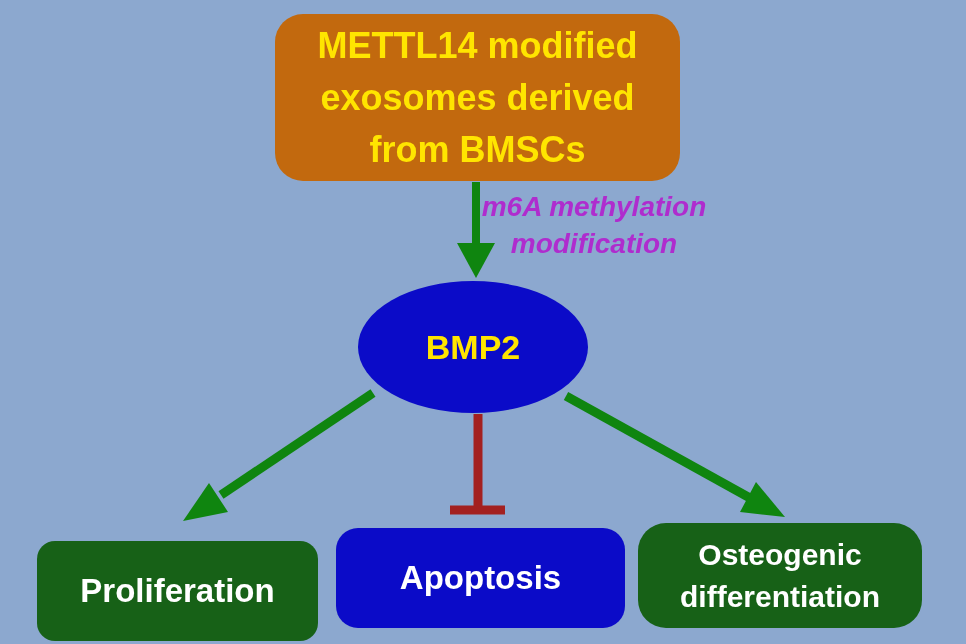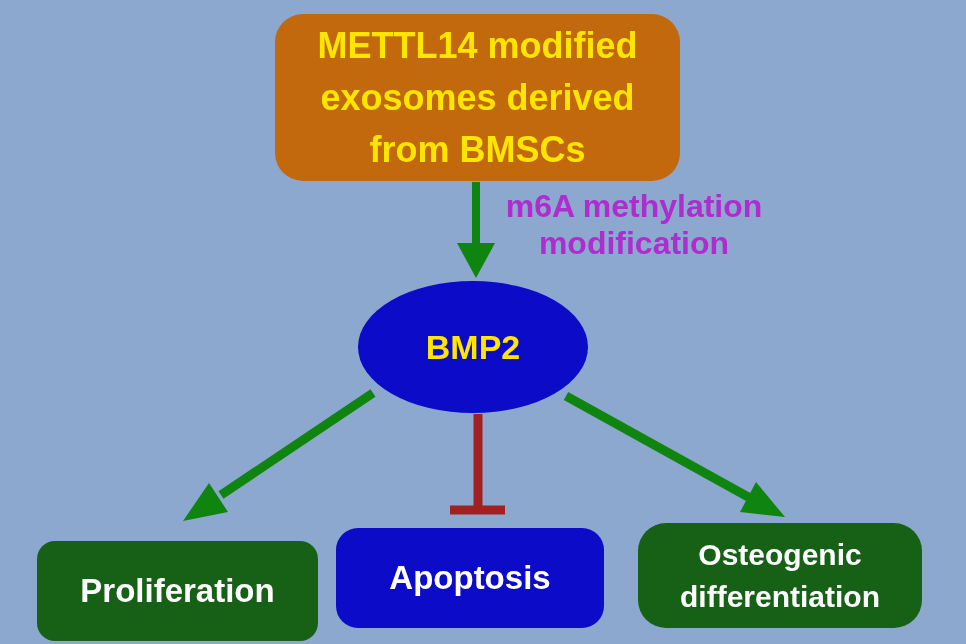--- a/index.html
+++ b/index.html
@@ -30,42 +30,43 @@
     box-sizing:border-box;
   }
   #source-box{
     left:275px;top:14px;width:405px;height:167px;
     background:var(--top-box-fill);
     border-radius:28px;
     color:var(--yellow-text);
     font-size:36px;line-height:52px;
   }
   #m6a-label{
-    left:490px;top:188px;width:288px;height:76px;
+    left:450px;top:188px;width:288px;height:76px;
     color:var(--magenta-text);
-    font-size:32px;line-height:37px;
+    font-size:28px;line-height:37px;
     align-items:flex-start;
+    font-style:italic;
   }
   #bmp2-ellipse{
     left:358px;top:281px;width:230px;height:132px;
     background:var(--blue-fill);
     border-radius:50%;
     color:var(--yellow-text);
     font-size:34px;
   }
   #proliferation-box{
     left:37px;top:528px;width:281px;height:100px;
     background:var(--dark-green-fill);
     border-radius:18px;
     color:var(--white-text);
     font-size:33px;
     margin-top:13px;
   }
   #apoptosis-box{
-    left:336px;top:528px;width:268px;height:100px;
+    left:336px;top:528px;width:289px;height:100px;
     background:var(--blue-fill);
     border-radius:22px;
     color:var(--white-text);
     font-size:33px;
   }
   #osteogenic-box{
     left:638px;top:523px;width:284px;height:105px;
     background:var(--dark-green-fill);
     border-radius:28px;
     color:var(--white-text);

